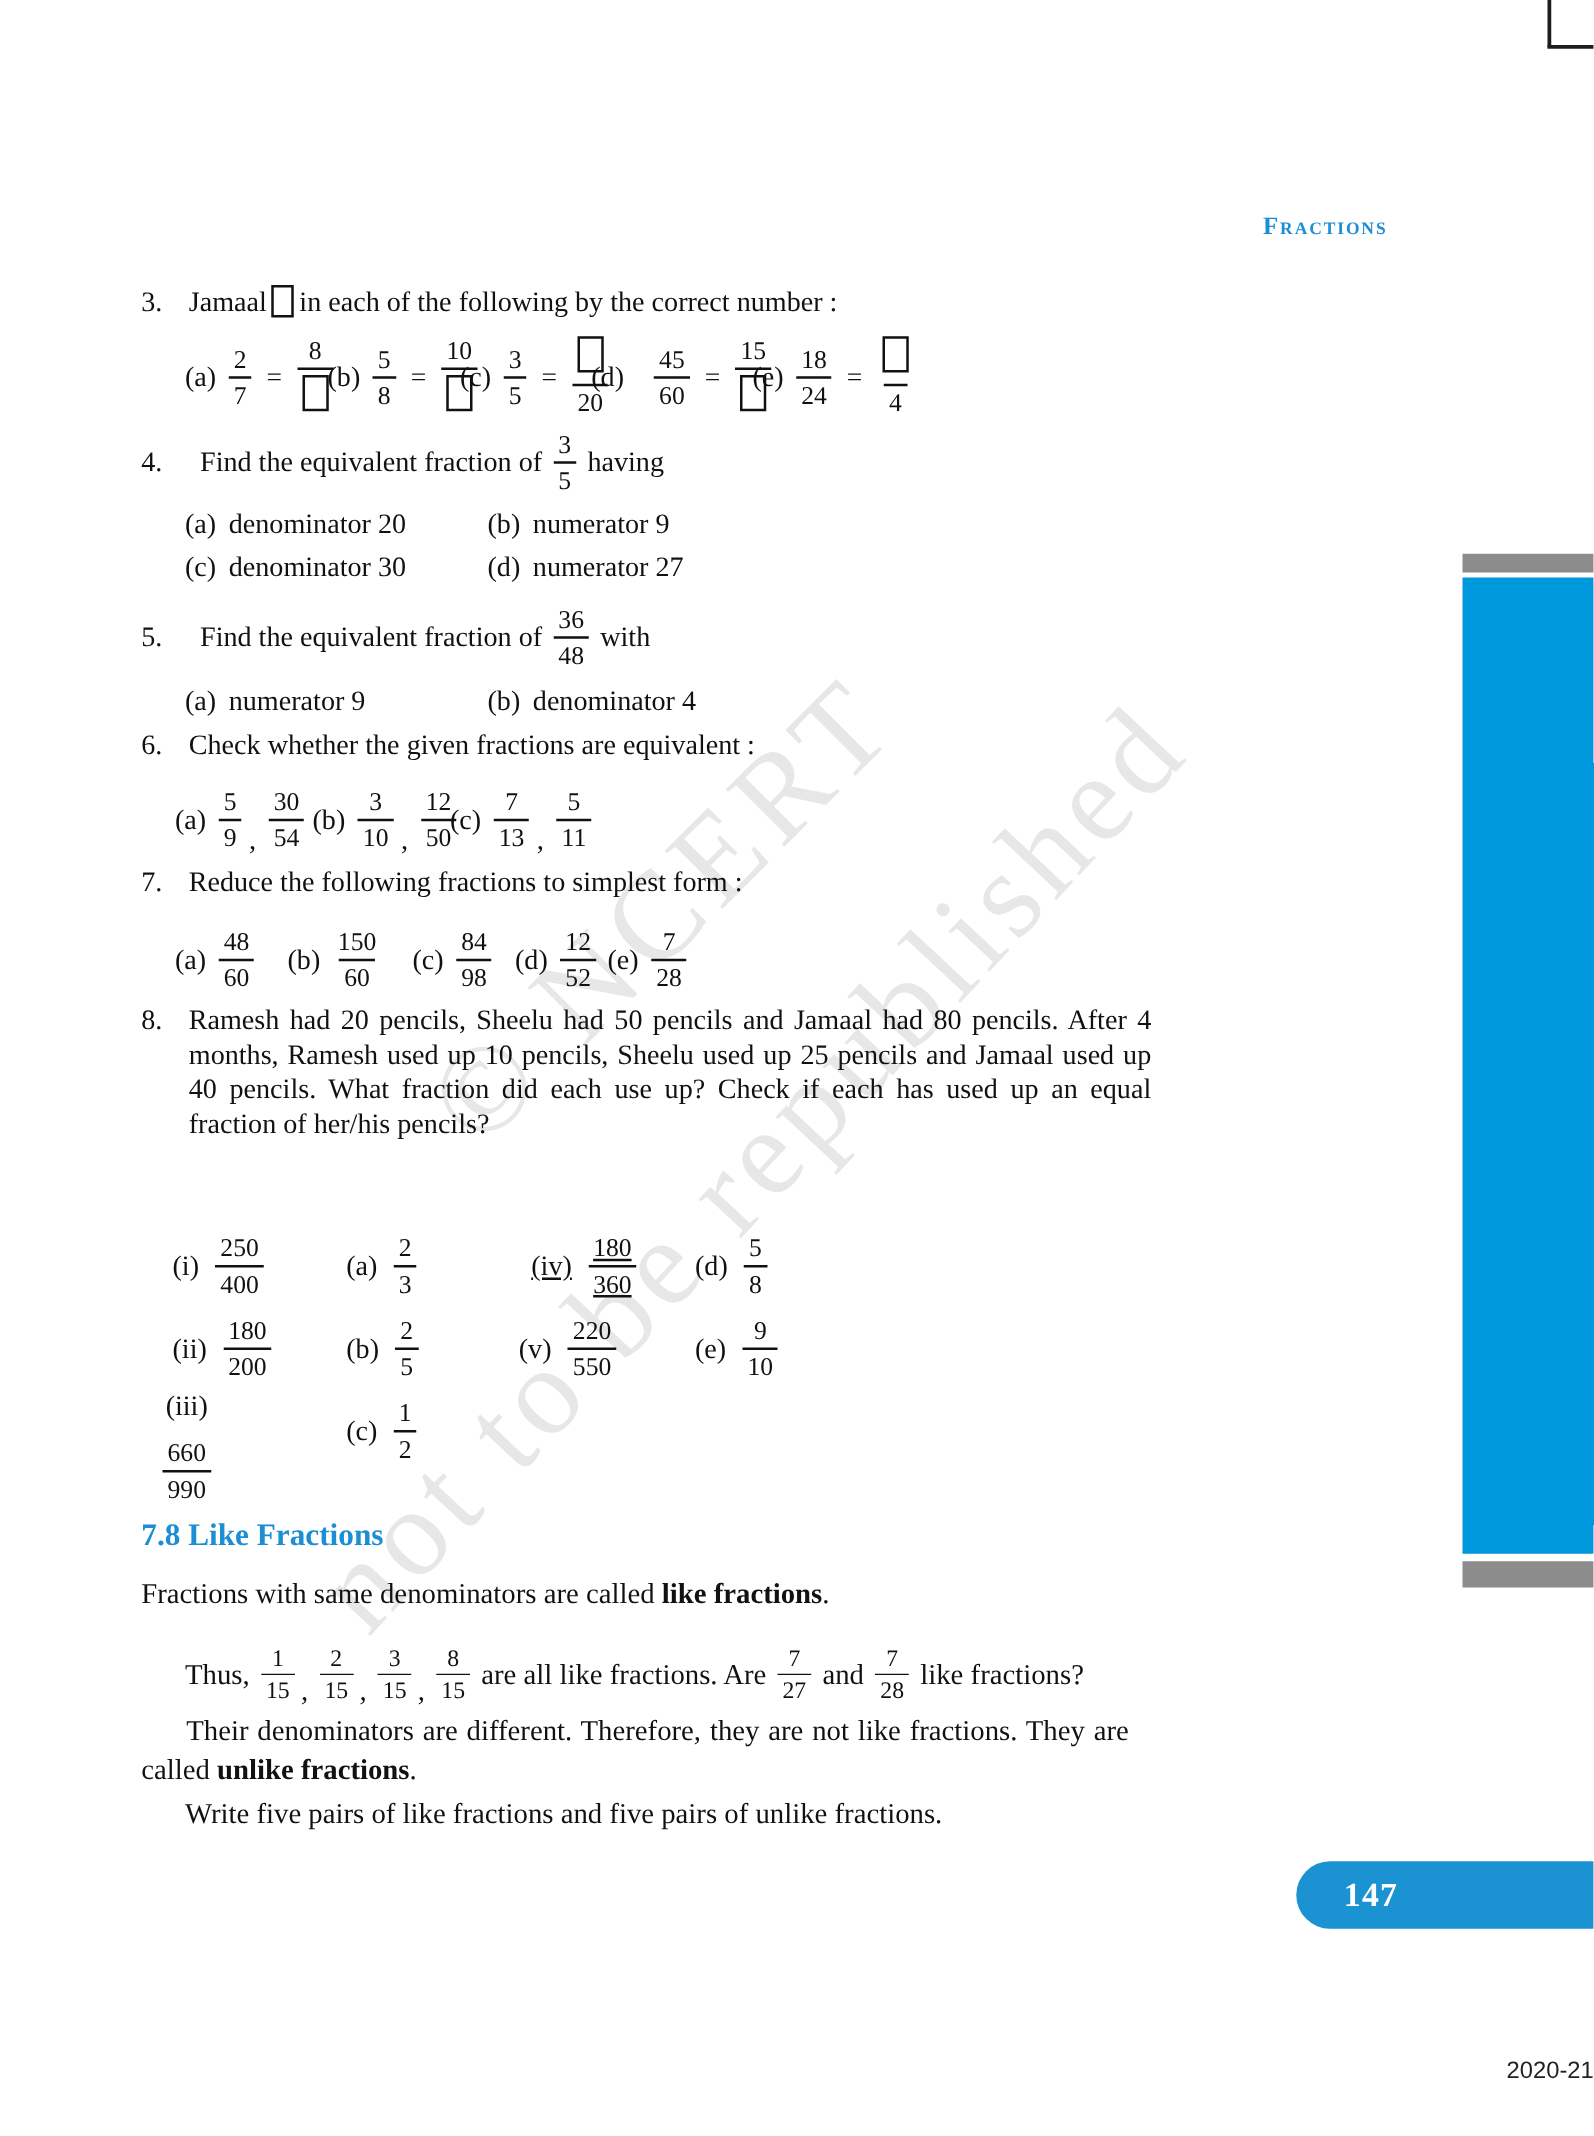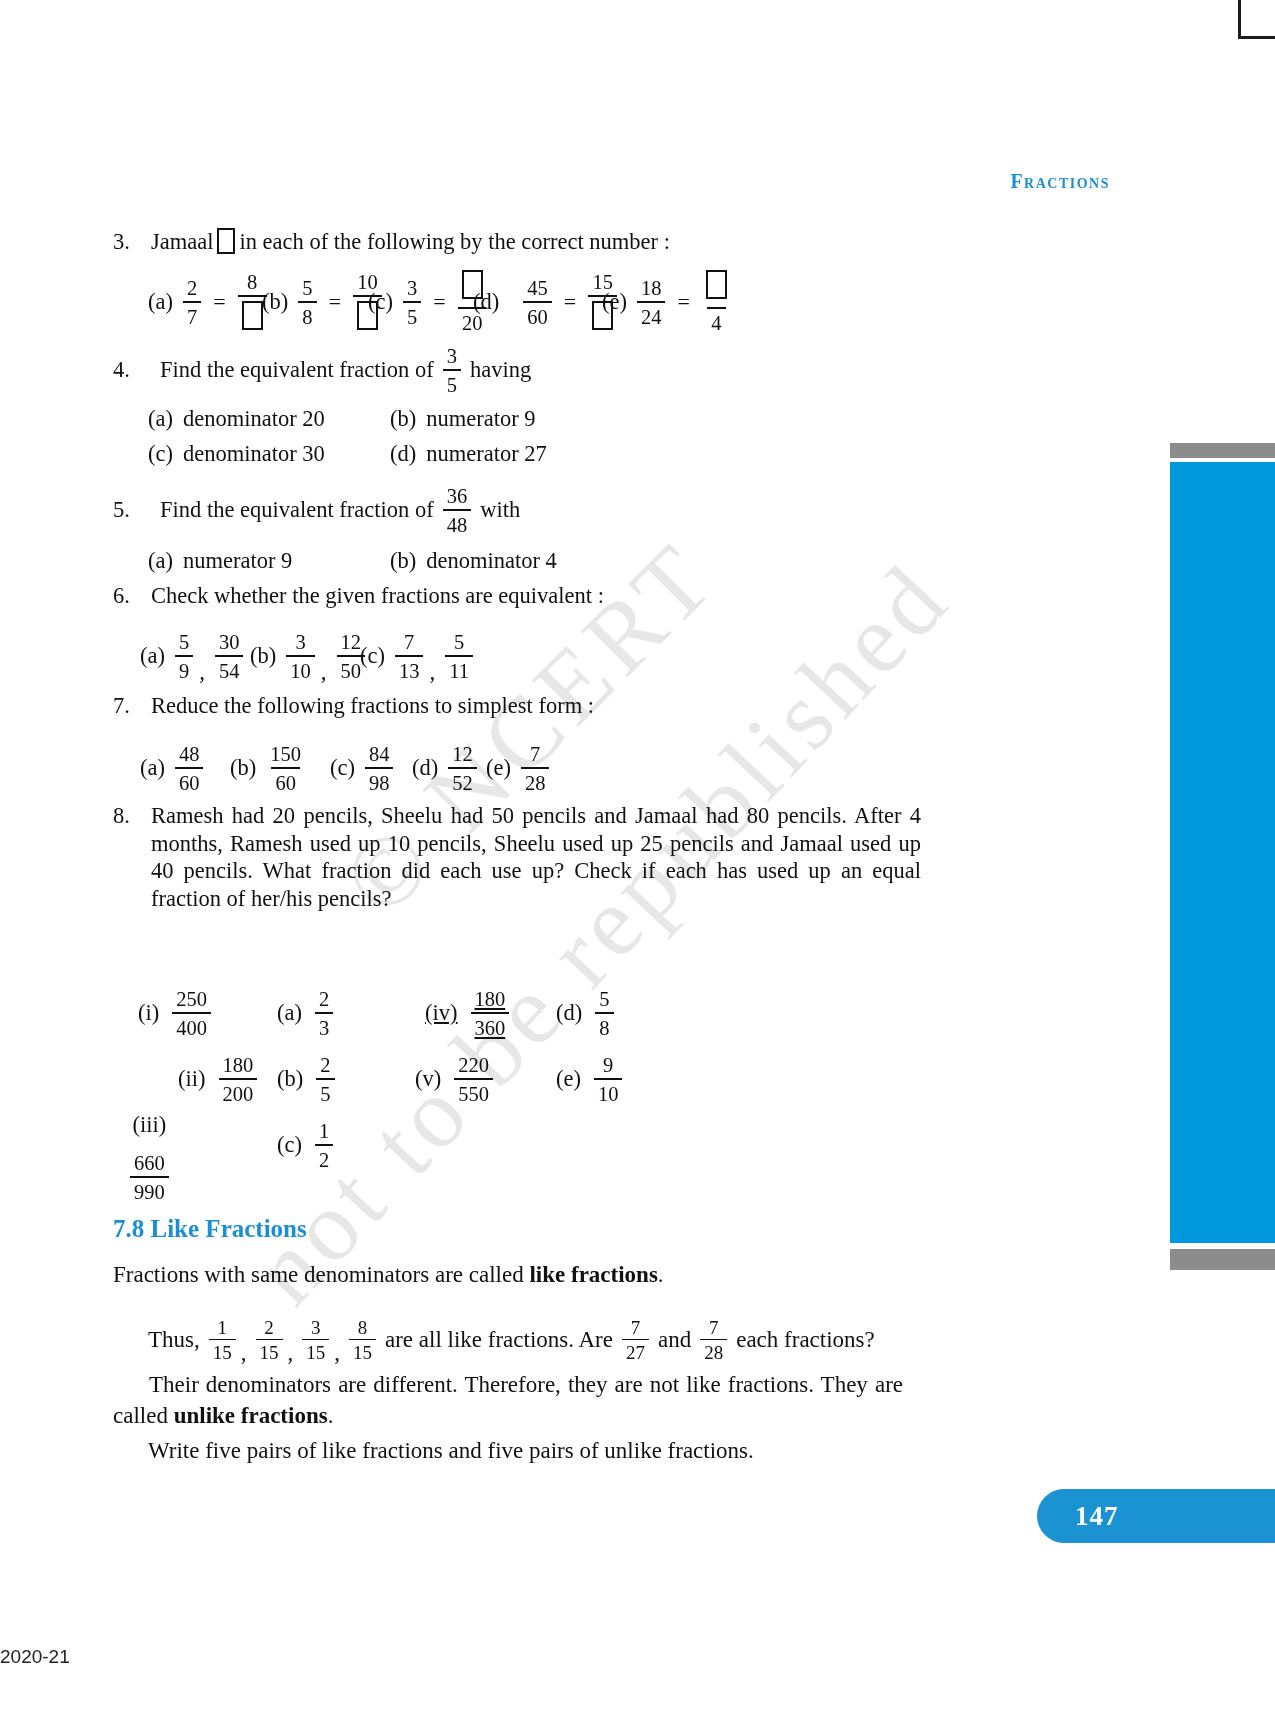--- a/index.html
+++ b/index.html
@@ -20,21 +20,21 @@
          font-variant:small-caps;letter-spacing:1.5px;color:#1b8ed4;}
   
   .bar{position:absolute;left:1170px;width:105px;}
   .bar-gray{background:#8c8c8c;}
   .bar-blue{background:#0098dc;}
   
   .badge{position:absolute;left:1037px;top:1489px;width:238px;height:54px;background:#1b93d3;
          border-radius:27px 0 0 27px;display:flex;align-items:center;padding-left:38px;
          box-sizing:border-box;color:#fff;font-weight:bold;font-size:27px;letter-spacing:1px;}
   
-  .footer{position:absolute;left:0;top:1646px;width:1275px;text-align:left;
+  .footer{position:absolute;left:0;top:1646px;width:1275px;text-align:right;
           font-family:"Liberation Sans",sans-serif;font-size:19px;color:#222;}
   
   .t{font-size:22.5px;line-height:28px;}
   .t2{font-size:23px;line-height:30px;}
   .qnum{display:inline-block;width:38px;}
   .lbl{font-size:22.5px;}
   
   .frac{display:inline-flex;flex-direction:column;align-items:center;font-size:20.5px;
         line-height:24px;text-align:center;}
   .frac .num{padding:0 4px 1px;}
@@ -303,21 +303,21 @@
         </span>
     </div>
     <div class="cell" style="left:556px;top:0;">
       <span class="lbl">(d)</span>
       <span class="frac">
           <span class="num">5</span>
           <span class="den">8</span>
         </span>
     </div>
 
-    <div class="cell" style="left:138px;top:66px;margin-left:40px;">
+    <div class="cell" style="left:138px;top:66px;">
       <span class="lbl">(ii)</span>
       <span class="frac">
           <span class="num">180</span>
           <span class="den">200</span>
         </span>
     </div>
     <div class="cell" style="left:277px;top:66px;">
       <span class="lbl">(b)</span>
       <span class="frac">
           <span class="num">2</span>
@@ -383,21 +383,21 @@
     <span>are all like fractions. Are</span>
     <span class="frac sm">
         <span class="num">7</span>
         <span class="den">27</span>
       </span>
     <span>and</span>
     <span class="frac sm">
         <span class="num">7</span>
         <span class="den">28</span>
       </span>
-    <span>each fractions?</span>
+    <span>like fractions?</span>
   </div>
 
   <div class="abs t2 z1" style="left:148px;top:1436px;">Write five pairs of like fractions and five pairs of unlike fractions.</div>
 
   <div class="abs t2 just z1" style="left:113px;top:1369px;width:790px;text-indent:36px;line-height:31px;"><span>Their denominators are different. Therefore, they are not like fractions. They are called </span><b>unlike fractions</b><span>.</span></div>
 
   <div class="badge z1">
     <span>147</span>
   </div>
 

